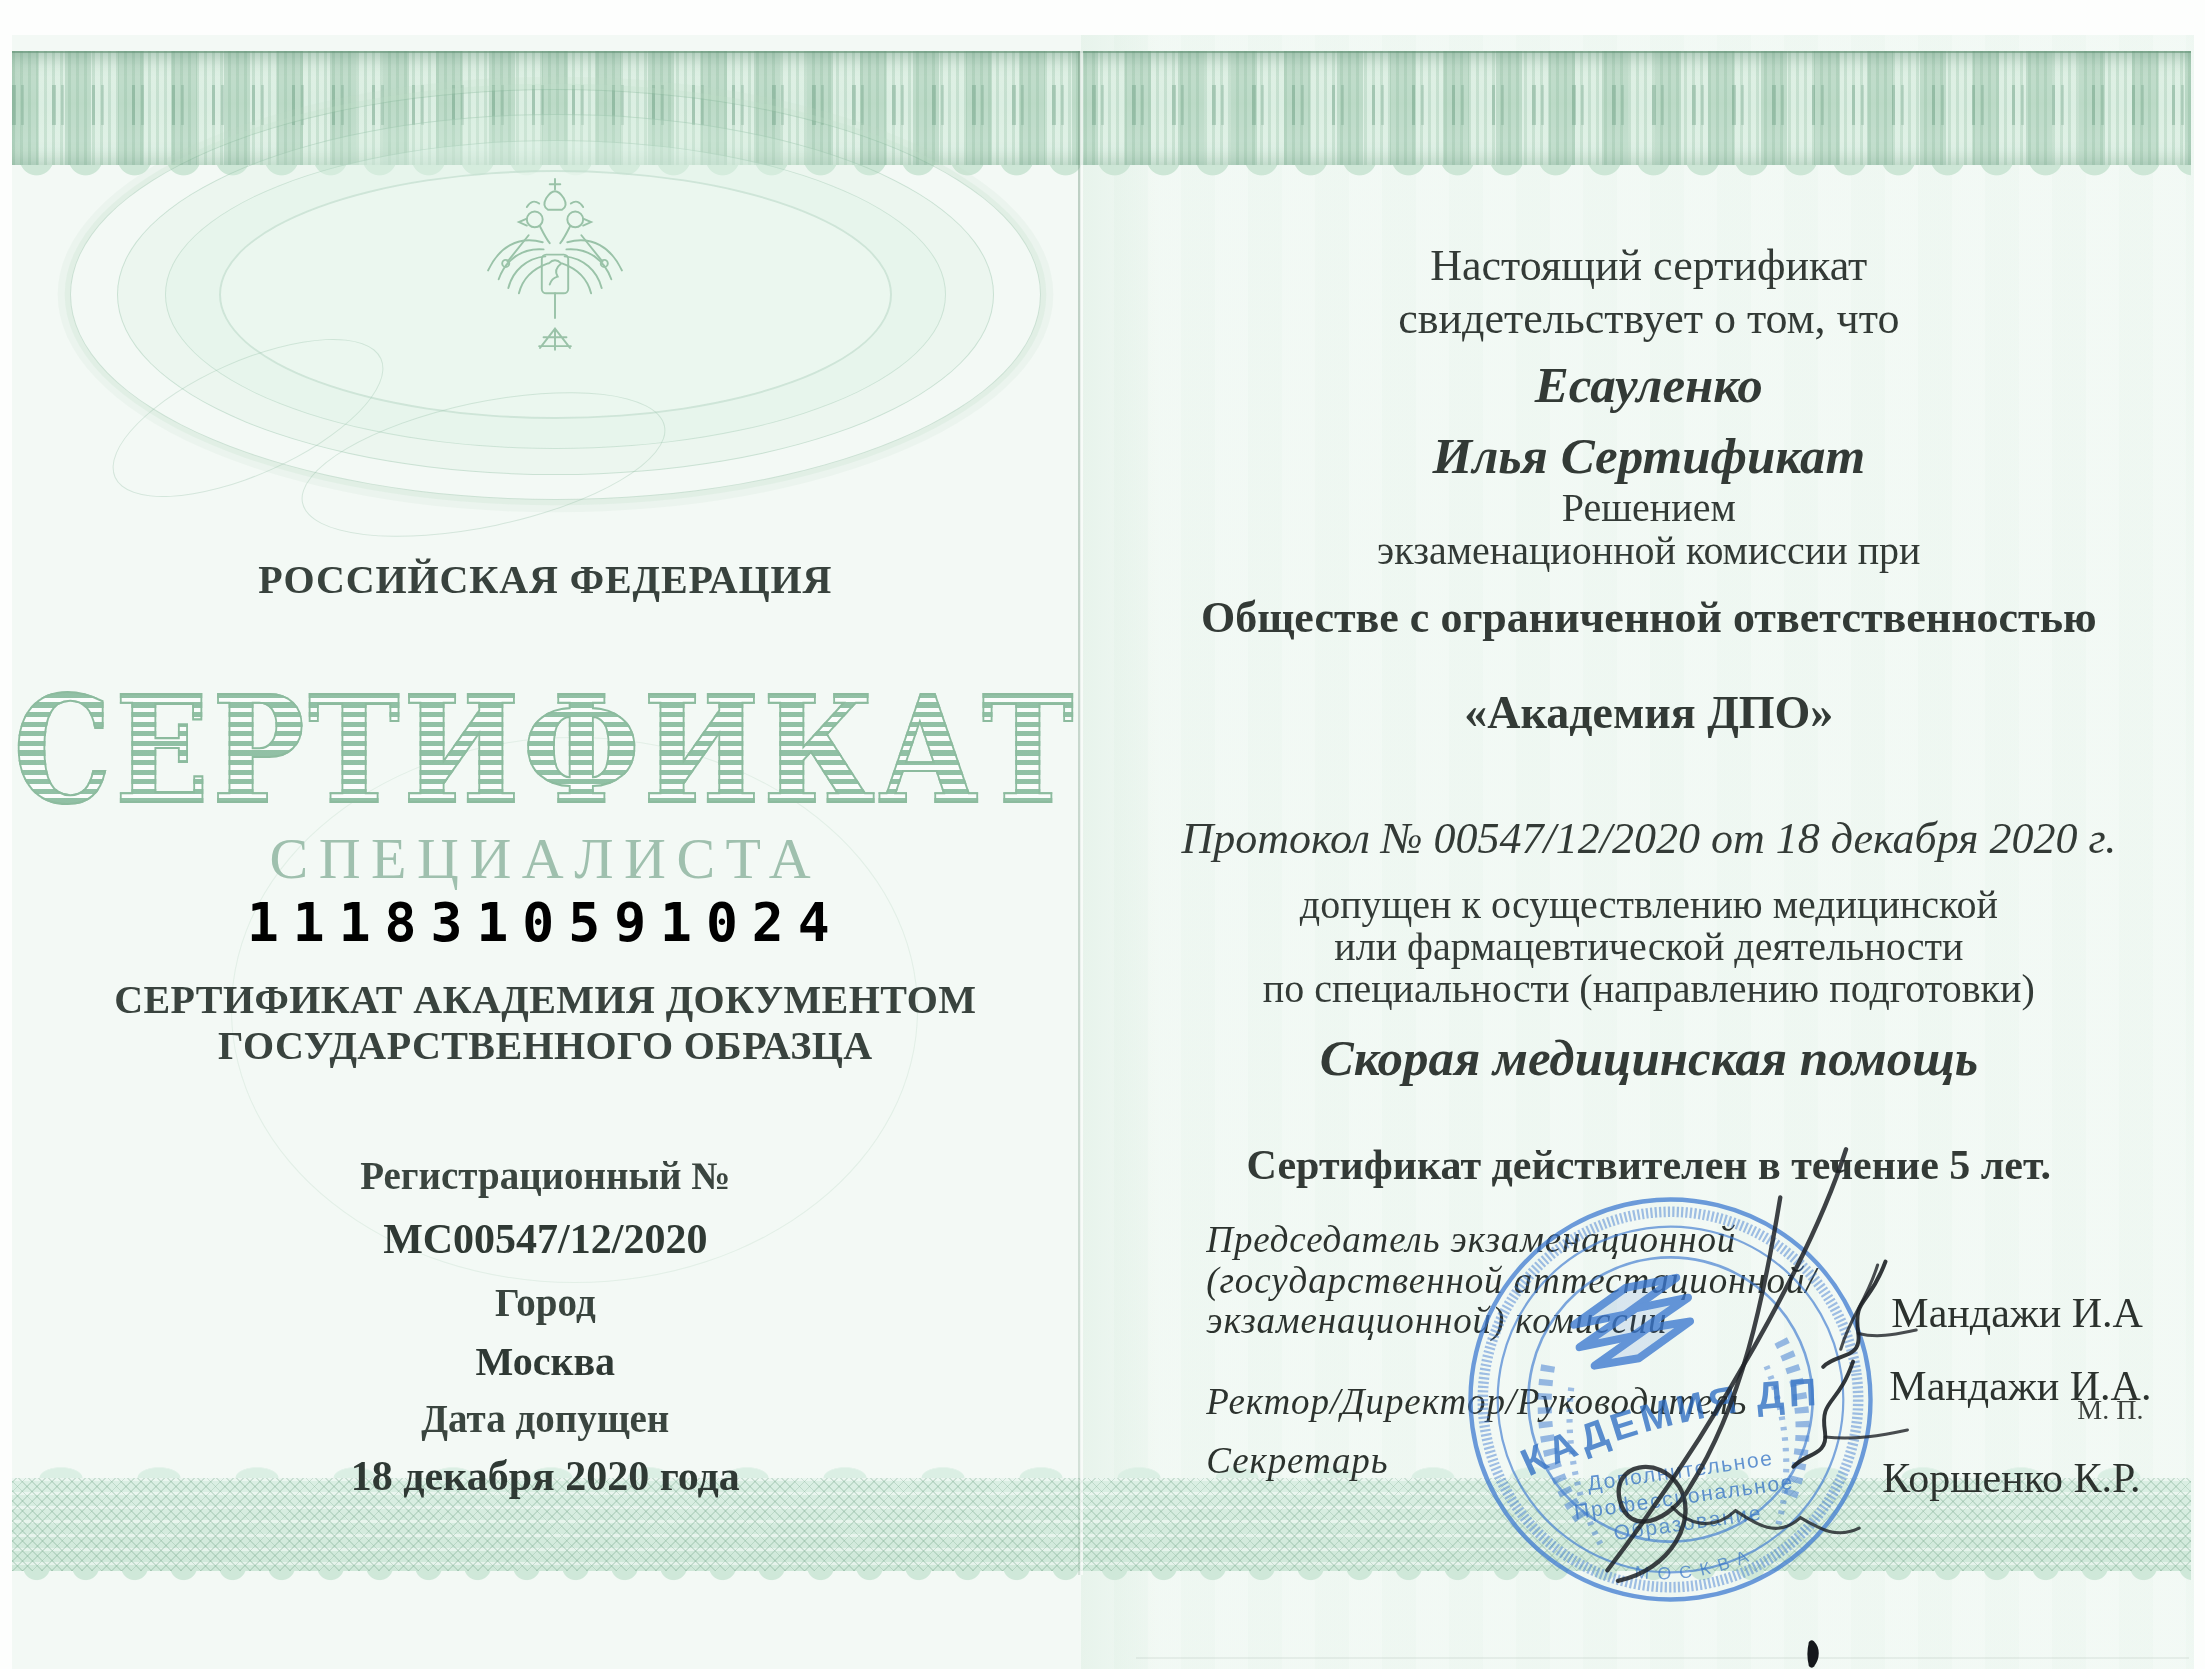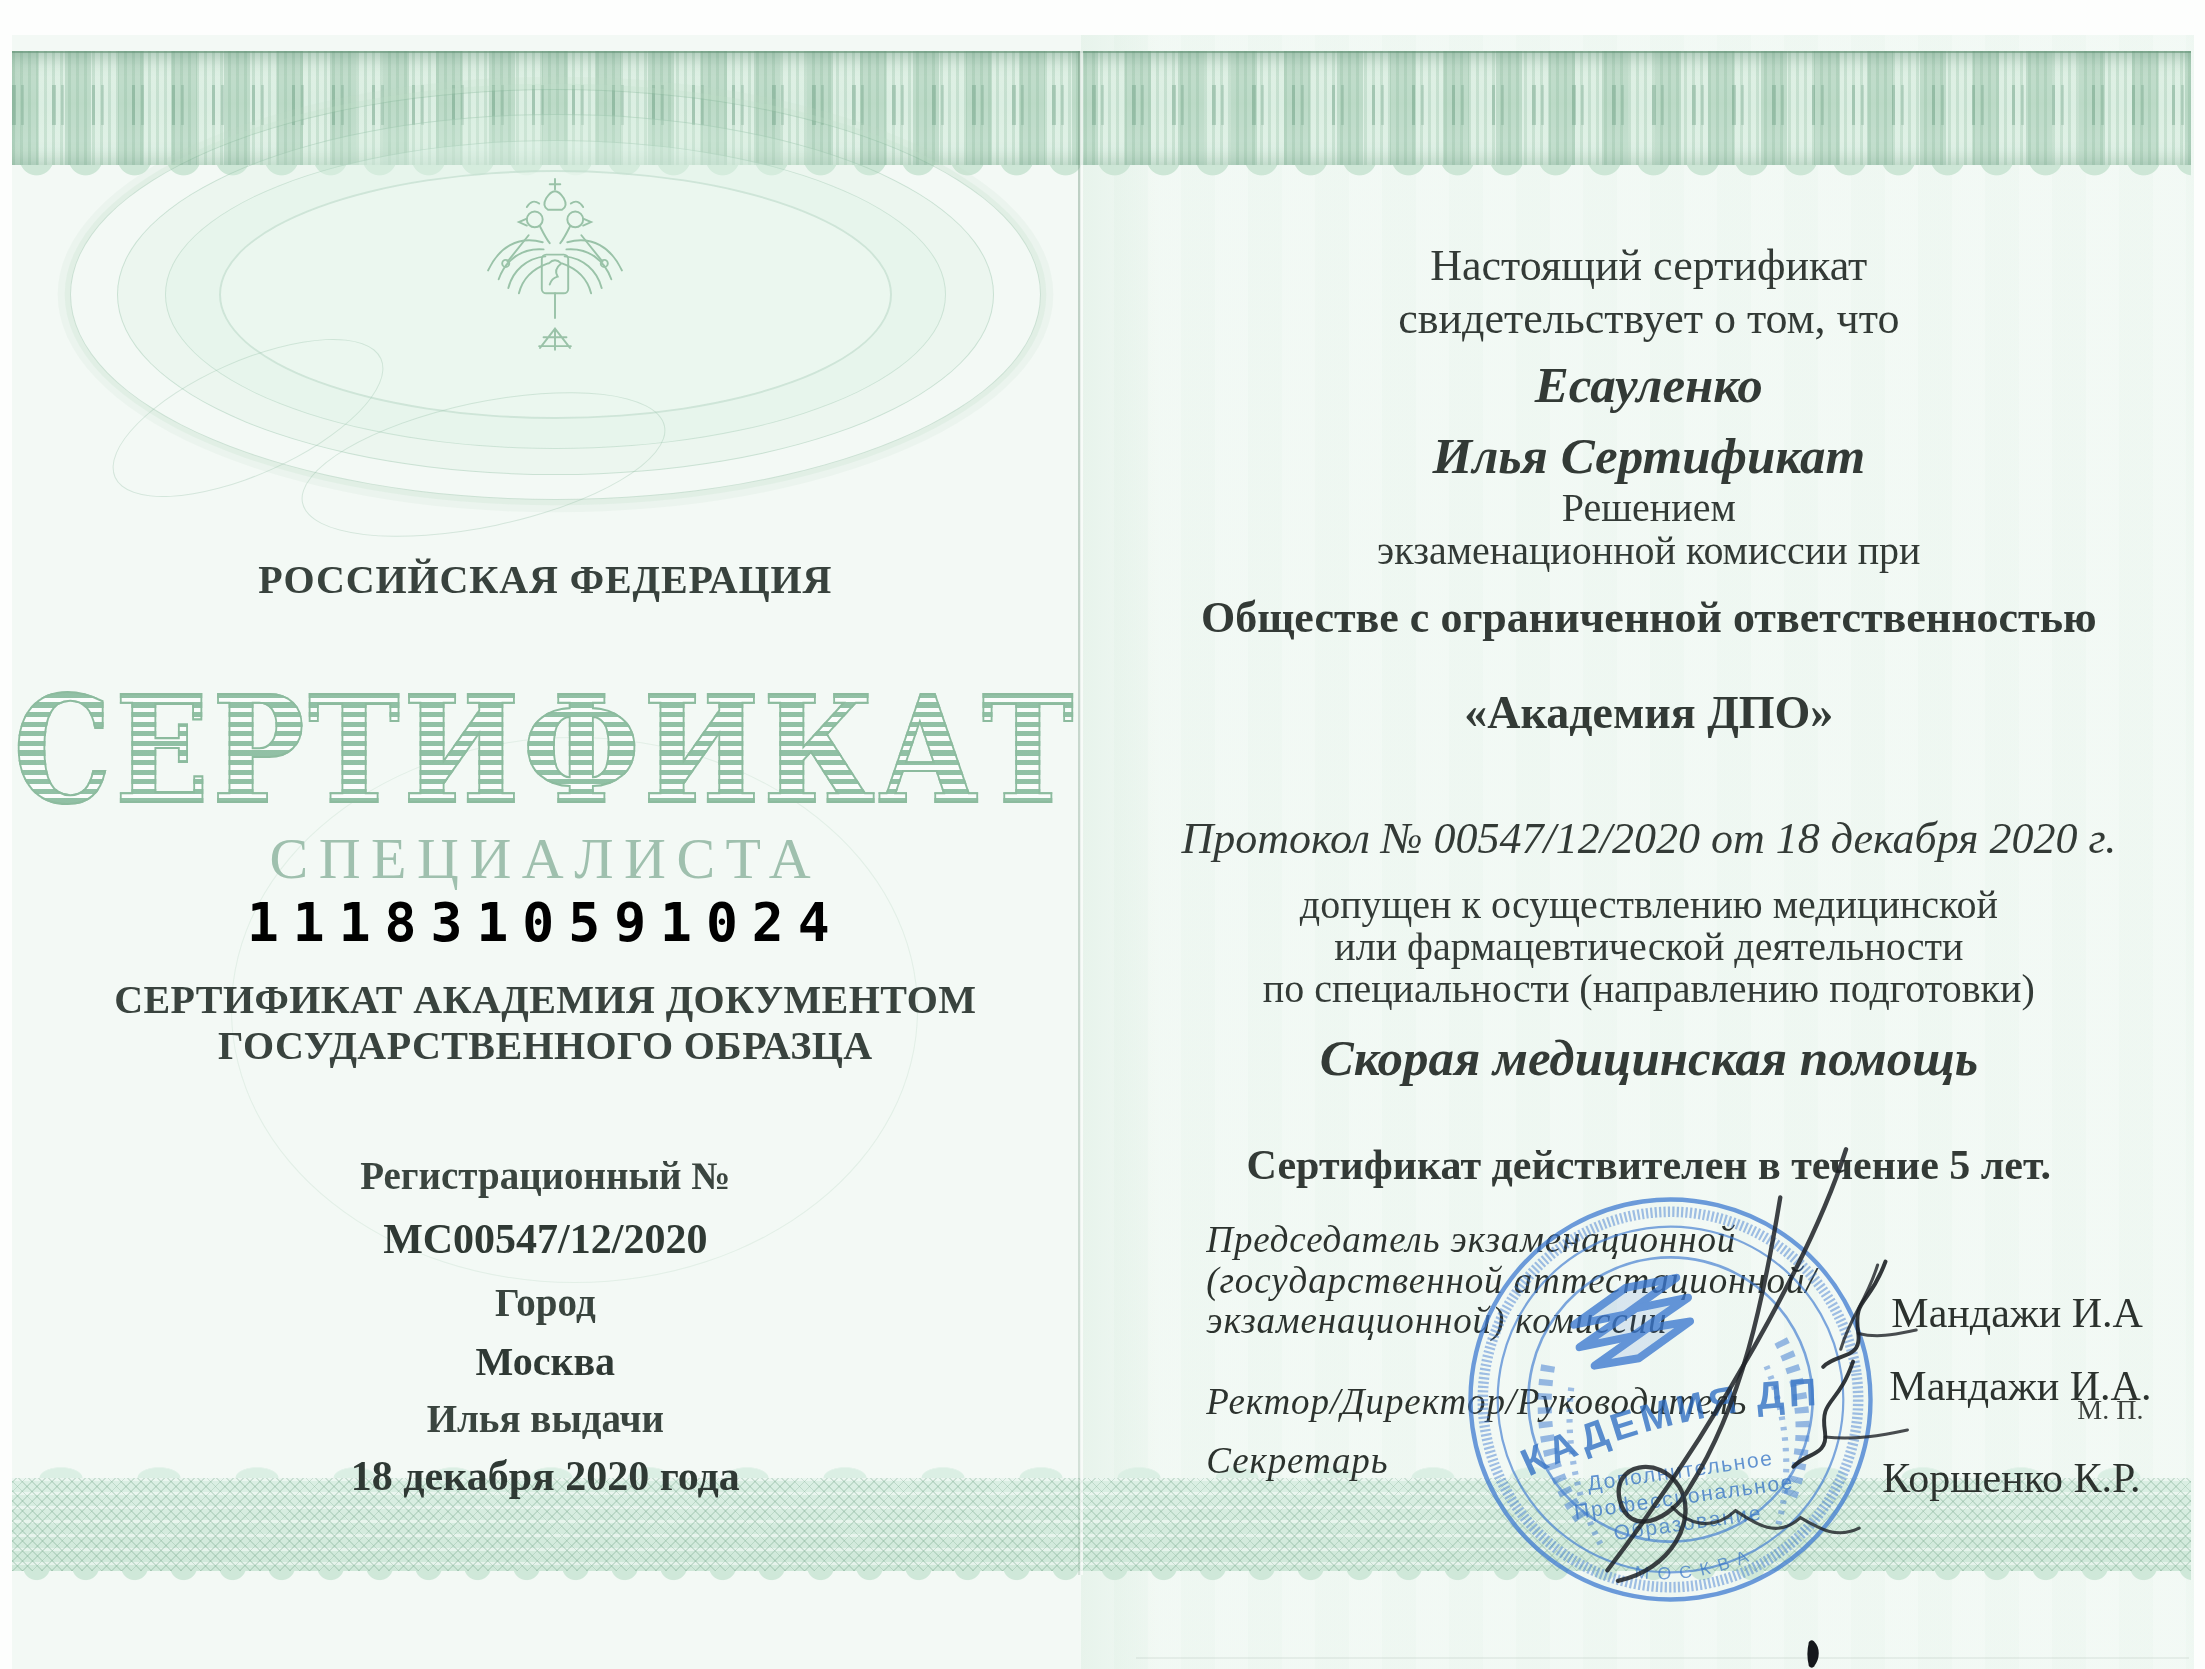--- a/index.html
+++ b/index.html
@@ -148,21 +148,21 @@
     <p id="country" class="t cl">РОССИЙСКАЯ ФЕДЕРАЦИЯ</p>
     <p id="big-title" class="t cl">СЕРТИФИКАТ</p>
     <p id="specialist" class="t cl">СПЕЦИАЛИСТА</p>
     <p id="serial" class="t cl">1118310591024</p>
     <p id="stmt1" class="t cl stmt">СЕРТИФИКАТ АКАДЕМИЯ ДОКУМЕНТОМ</p>
     <p id="stmt2" class="t cl stmt">ГОСУДАРСТВЕННОГО ОБРАЗЦА</p>
     <p id="reg-label" class="t cl lbl">Регистрационный №</p>
     <p id="reg-num" class="t cl val">МС00547/12/2020</p>
     <p id="city-label" class="t cl lbl">Город</p>
     <p id="city-val" class="t cl val">Москва</p>
-    <p id="date-label" class="t cl lbl">Илья выдачи</p>
+    <p id="date-label" class="t cl lbl">Дата допущен</p>
     <p id="date-val" class="t cl val">18 декабря 2020 года</p>
 
     <p id="intro1" class="t cr">Настоящий сертификат</p>
     <p id="intro2" class="t cr">свидетельствует о том, что</p>
     <p id="surname" class="t cr it">Есауленко</p>
     <p id="patronymic" class="t cr it">Илья Сертификат</p>
     <p id="dec1" class="t cr">Решением</p>
     <p id="dec2" class="t cr">экзаменационной комиссии при</p>
     <p id="orgtype" class="t cr">Обществе с ограниченной ответственностью</p>
     <p id="orgname" class="t cr">«Академия ДПО»</p>

